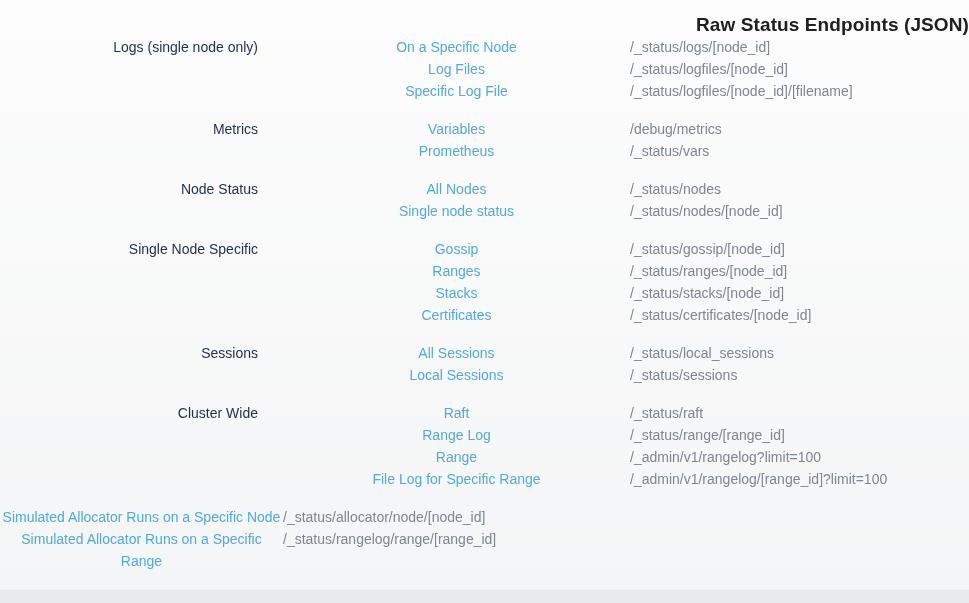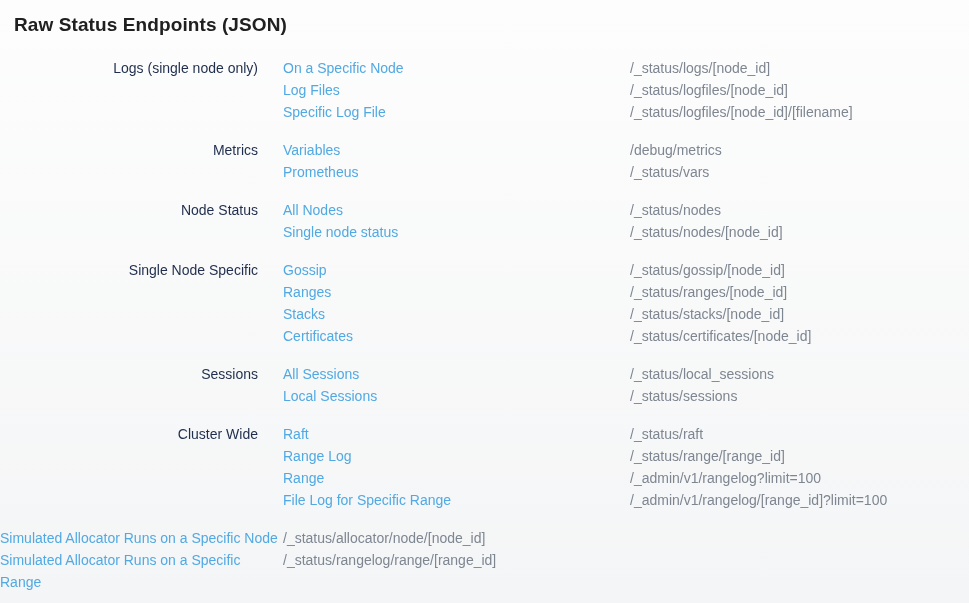--- a/index.html
+++ b/index.html
@@ -25,40 +25,41 @@
   }
   .content {
     flex: 1 1 auto;
   }
   .page-title {
     font-size: 19px;
     font-weight: 700;
     color: var(--title-color);
     padding: 14px 0 0 14px;
     letter-spacing: 0.1px;
+    text-align: right;
   }
   .sections {
-    margin-top: 21px;
   }
   .section {
     display: grid;
     grid-template-columns: 283px 347px auto;
     margin-bottom: 16px;
   }
   .col { font-size: 14px; line-height: 22px; }
   .category {
     text-align: right;
     padding-right: 25px;
     color: var(--category-color);
   }
   .links a {
     display: block;
     color: var(--link-color);
     text-decoration: none;
     cursor: pointer;
+    text-align: center;
   }
   .endpoints div {
     color: var(--endpoint-color);
   }
   .bottom-strip {
     flex: 0 0 13px;
     background: var(--strip);
   }
 </style>
 </head>

